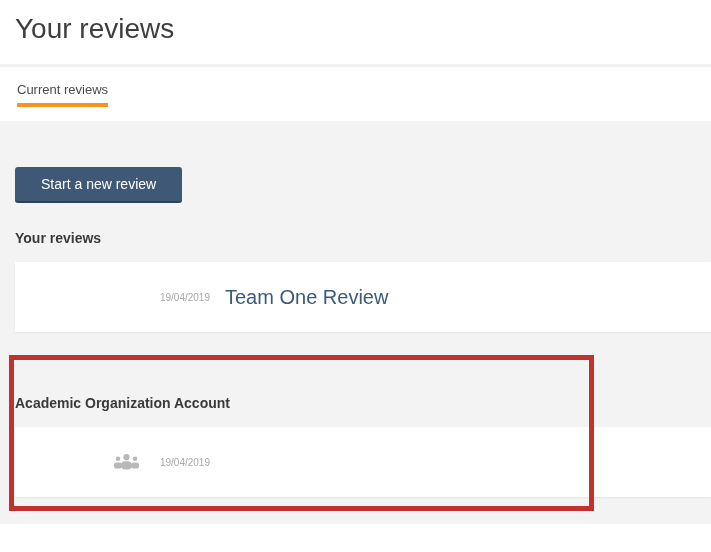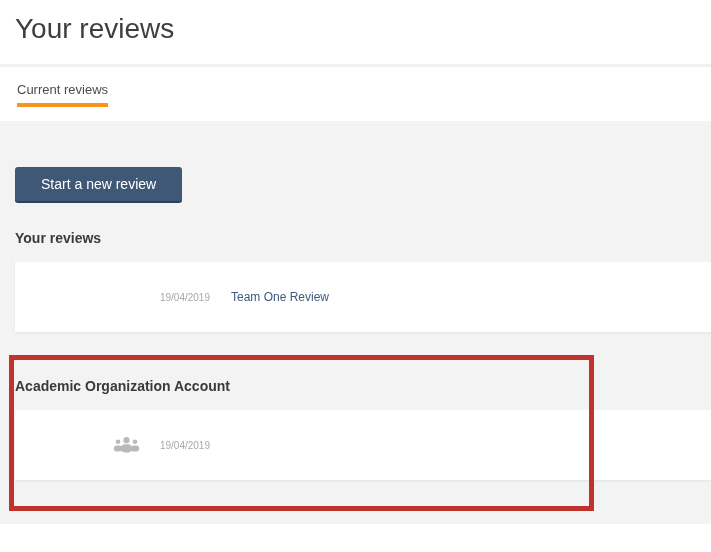--- a/index.html
+++ b/index.html
@@ -66,21 +66,21 @@
     border-bottom:2px solid var(--button-border, #2c415c);
     border-radius:3px;
     cursor:pointer;
   }
   .section-h {
     margin:27px 0 16px 15px;
     font-size:14px;
     font-weight:700;
     color:#3a3a3a;
   }
-  .section-h.second { margin-top:46px; }
+  .section-h.second { margin-top:63px; }
   .card {
     margin-left:15px;
     height:70px;
     background:#fff;
     box-shadow:0 1px 2px rgba(0,0,0,0.07);
   }
   .row {
     display:flex;
     align-items:center;
     height:100%;
@@ -93,23 +93,23 @@
     align-items:center;
     gap:20px;
     flex:none;
   }
   .date {
     color:var(--date-gray, #a8a8a8);
     font-size:10px;
   }
   .gicon { color:var(--icon-gray, #b9b9b9); line-height:0; }
   .rtitle {
-    margin-left:21px;
+    margin-left:15px;
     color:var(--review-link, #3c5a7b);
-    font-size:12px;
+    font-size:20px;
     text-decoration:none;
   }
   
   .highlight {
     position:absolute;
     left:9px; top:355px;
     width:585px; height:156px;
     box-sizing:border-box;
     border:5px solid var(--highlight-red, #c0322d);
     pointer-events:none;

